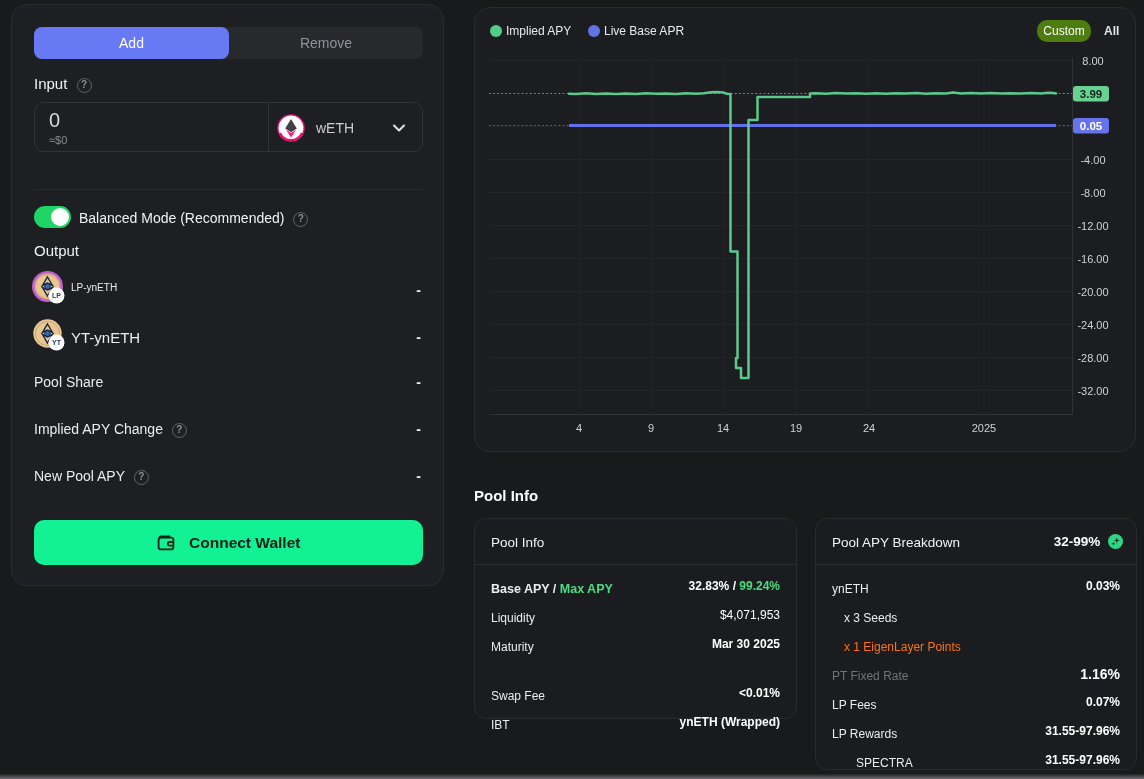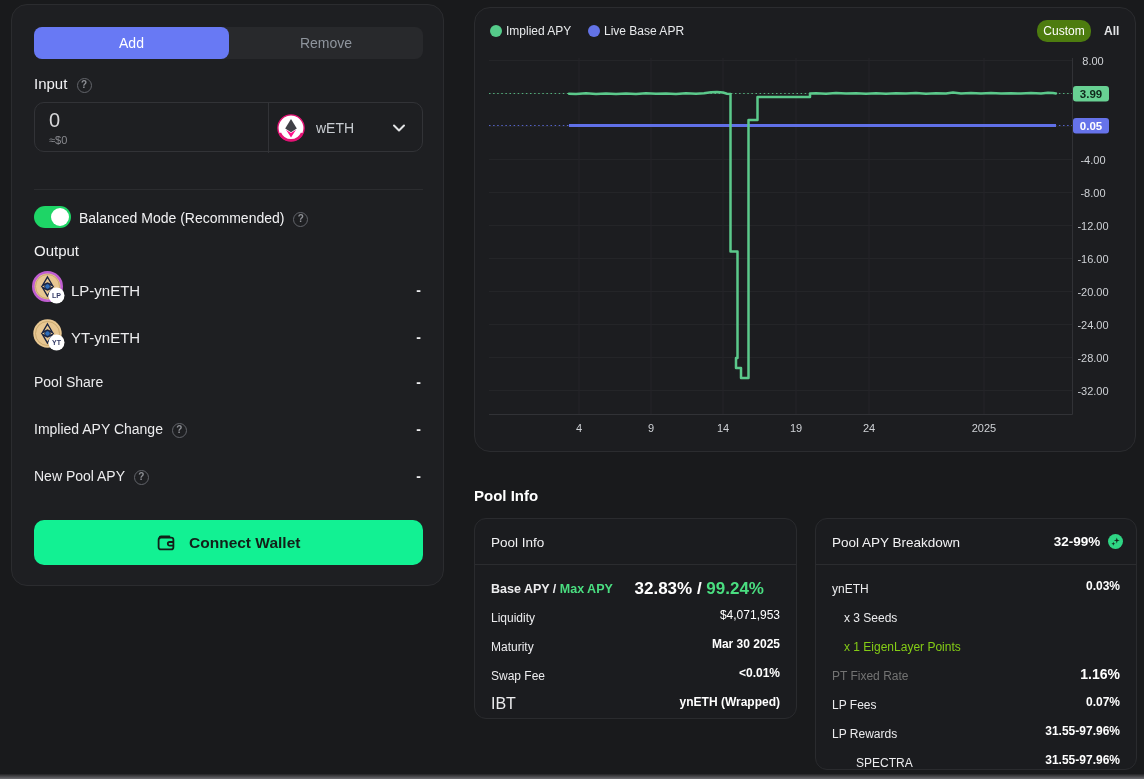--- a/index.html
+++ b/index.html
@@ -58,21 +58,21 @@
 
   <svg class="abs" style="left:20px; top:266px;" width="33" height="33" viewBox="0 0 33 33">
     <circle cx="15.5" cy="15.5" r="14.2" fill="#e8c792" stroke="#c05ed1" stroke-width="2.6"></circle>
     <circle cx="15.5" cy="15.5" r="12" fill="none" stroke="#caa96f" stroke-width="1"></circle>
     <path d="M15.5 6 L20.5 14.5 L15.5 12 L10.5 14.5 Z" fill="none" stroke="#1a2340" stroke-width="1.4"></path>
     <path d="M15.5 25 L20.5 16.5 L15.5 19 L10.5 16.5 Z" fill="none" stroke="#1a2340" stroke-width="1.4"></path>
     <circle cx="15.5" cy="15.5" r="2.8" fill="#2f6db8" stroke="#1a2340" stroke-width="1"></circle>
     <circle cx="24.5" cy="24.5" r="8" fill="#fff"></circle>
     <text x="24.5" y="27.3" font-size="7" font-weight="bold" fill="#333a66" text-anchor="middle">LP</text>
   </svg>
-  <div class="abs row-label" style="left:59px; top:277px; font-size:15px;">LP-ynETH</div>
+  <div class="abs row-label" style="left:59px; top:277px; font-size:10px;">LP-ynETH</div>
   <div class="abs dash" style="right:22px; top:277px;">-</div>
 
   <svg class="abs" style="left:20px; top:313px;" width="33" height="33" viewBox="0 0 33 33">
     <circle cx="15.5" cy="15.5" r="14.2" fill="#e8c792"></circle>
     <circle cx="15.5" cy="15.5" r="12" fill="none" stroke="#caa96f" stroke-width="1"></circle>
     <path d="M15.5 6 L20.5 14.5 L15.5 12 L10.5 14.5 Z" fill="none" stroke="#1a2340" stroke-width="1.4"></path>
     <path d="M15.5 25 L20.5 16.5 L15.5 19 L10.5 16.5 Z" fill="none" stroke="#1a2340" stroke-width="1.4"></path>
     <circle cx="15.5" cy="15.5" r="2.8" fill="#2f6db8" stroke="#1a2340" stroke-width="1"></circle>
     <circle cx="24.5" cy="24.5" r="8" fill="#fff"></circle>
     <text x="24.5" y="27.3" font-size="7" font-weight="bold" fill="#333a66" text-anchor="middle">YT</text>
@@ -184,36 +184,36 @@
 
 <div class="abs" style="left:474px; top:487px; color:#fff; font-size:15px; font-weight:bold;">Pool Info</div>
 
 <div class="abs" style="left:474px; top:518px; width:323px; height:201px; background:#1b1c1f;
   border:1px solid #2a2b2e; border-radius:12px;">
   <div class="abs" style="left:16px; top:16px; color:#f2f2f4; font-size:13.5px;">Pool Info</div>
   <div class="abs" style="left:0; top:45px; width:100%; height:1px; background:#2b2c2f;"></div>
   <div class="abs" style="left:16px; top:60px; right:16px;">
     <div style="height:29px; position:relative;">
       <span style="color:#ececee; font-size:12.5px; font-weight:bold;">Base APY / <span style="color:#4ade80;margin-top:33px;">Max APY</span></span>
-      <span style="position:absolute; right:16px; color:#fff; font-size:17px; font-weight:bold;">32.83% / <span style="color:#4ade80;">99.24%</span></span>
+      <span style="position:absolute; right:0; color:#fff; font-size:12px; font-weight:bold;">32.83% / <span style="color:#4ade80;">99.24%</span></span>
     </div>
     <div style="height:29px; position:relative;">
       <span style="color:#ececee; font-size:12px;">Liquidity</span>
       <span style="position:absolute; right:0; color:#fff; font-size:12px; font-weight:normal;">$4,071,953</span>
     </div>
     <div style="height:29px; position:relative;">
       <span style="color:#ececee; font-size:12px;">Maturity</span>
       <span style="position:absolute; right:0; color:#fff; font-size:12px; font-weight:bold;">Mar 30 2025</span>
     </div>
-    <div style="height:29px; position:relative;">
+    <div style="height:29px; position:relative;margin-top:20px;">
       <span style="color:#ececee; font-size:12px;">Swap Fee</span>
       <span style="position:absolute; right:0; color:#fff; font-size:12px; font-weight:bold;">&lt;0.01%</span>
     </div>
     <div style="height:29px; position:relative;">
-      <span style="color:#ececee; font-size:16px;">IBT</span>
+      <span style="color:#ececee; font-size:12px;">IBT</span>
       <span style="position:absolute; right:0; color:#fff; font-size:12px; font-weight:bold;">ynETH (Wrapped)</span>
     </div>
   </div>
 </div>
 
 <div class="abs" style="left:815px; top:518px; width:322px; height:252px; background:#1b1c1f;
   border:1px solid #2a2b2e; border-radius:12px;">
   <div class="abs" style="left:16px; top:16px; color:#f2f2f4; font-size:13.5px;">Pool APY Breakdown</div>
   <div class="abs" style="right:13px; top:15px; color:#fff; font-size:13.5px; font-weight:bold;">32-99%
     <svg style="vertical-align:-3px; margin-left:4px;" width="15" height="15" viewBox="0 0 15 15">
@@ -225,21 +225,21 @@
   <div class="abs" style="left:0; top:45px; width:100%; height:1px; background:#2b2c2f;"></div>
   <div class="abs" style="left:16px; top:60px; right:16px;">
     <div style="height:29px; position:relative;">
       <span style="color:#ececee; font-size:12px;">ynETH</span>
       <span style="position:absolute; right:0; color:#fff; font-size:12px; font-weight:bold;">0.03%</span>
     </div>
     <div style="height:29px; position:relative; padding-left:12px;">
       <span style="color:#ececee; font-size:12px;">x 3 Seeds</span>
     </div>
     <div style="height:29px; position:relative; padding-left:12px;">
-      <span style="color:#84cc16; font-size:12px;">x 1 EigenLayer Points</span>
+      <span style="color:#f97316; font-size:12px;">x 1 EigenLayer Points</span>
     </div>
     <div style="height:29px; position:relative;">
       <span style="color:#737373; font-size:12px;">PT Fixed Rate</span>
       <span style="position:absolute; right:0; color:#fff; font-size:14px; font-weight:bold;">1.16%</span>
     </div>
     <div style="height:29px; position:relative;">
       <span style="color:#ececee; font-size:12px;">LP Fees</span>
       <span style="position:absolute; right:0; color:#fff; font-size:12px; font-weight:bold;">0.07%</span>
     </div>
     <div style="height:29px; position:relative;">

